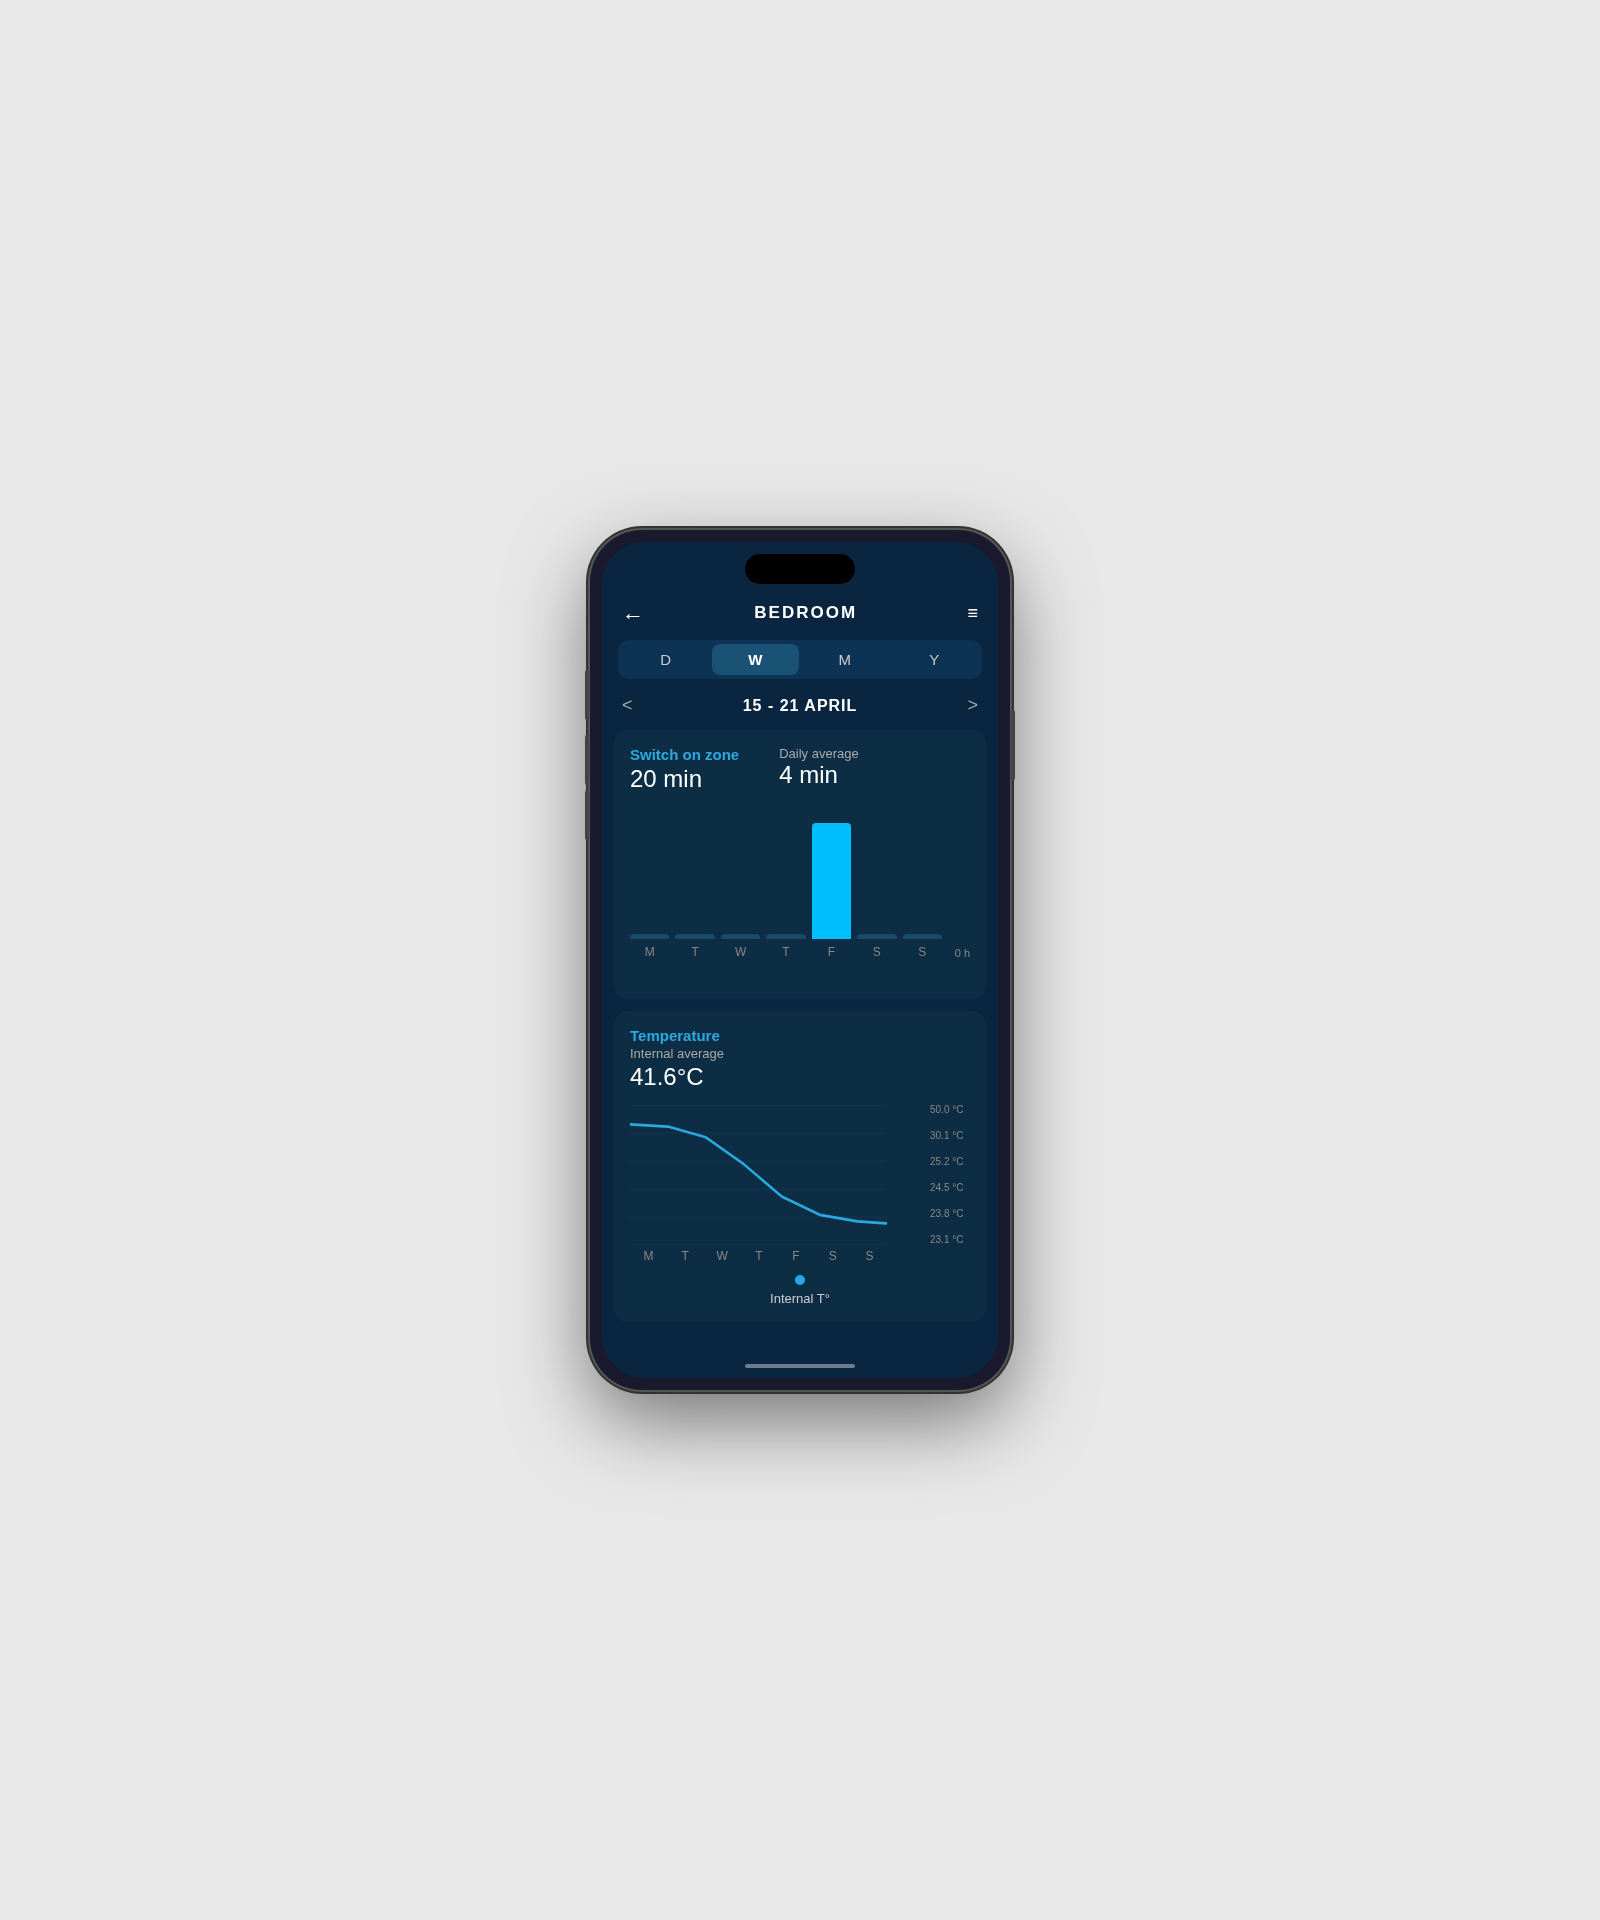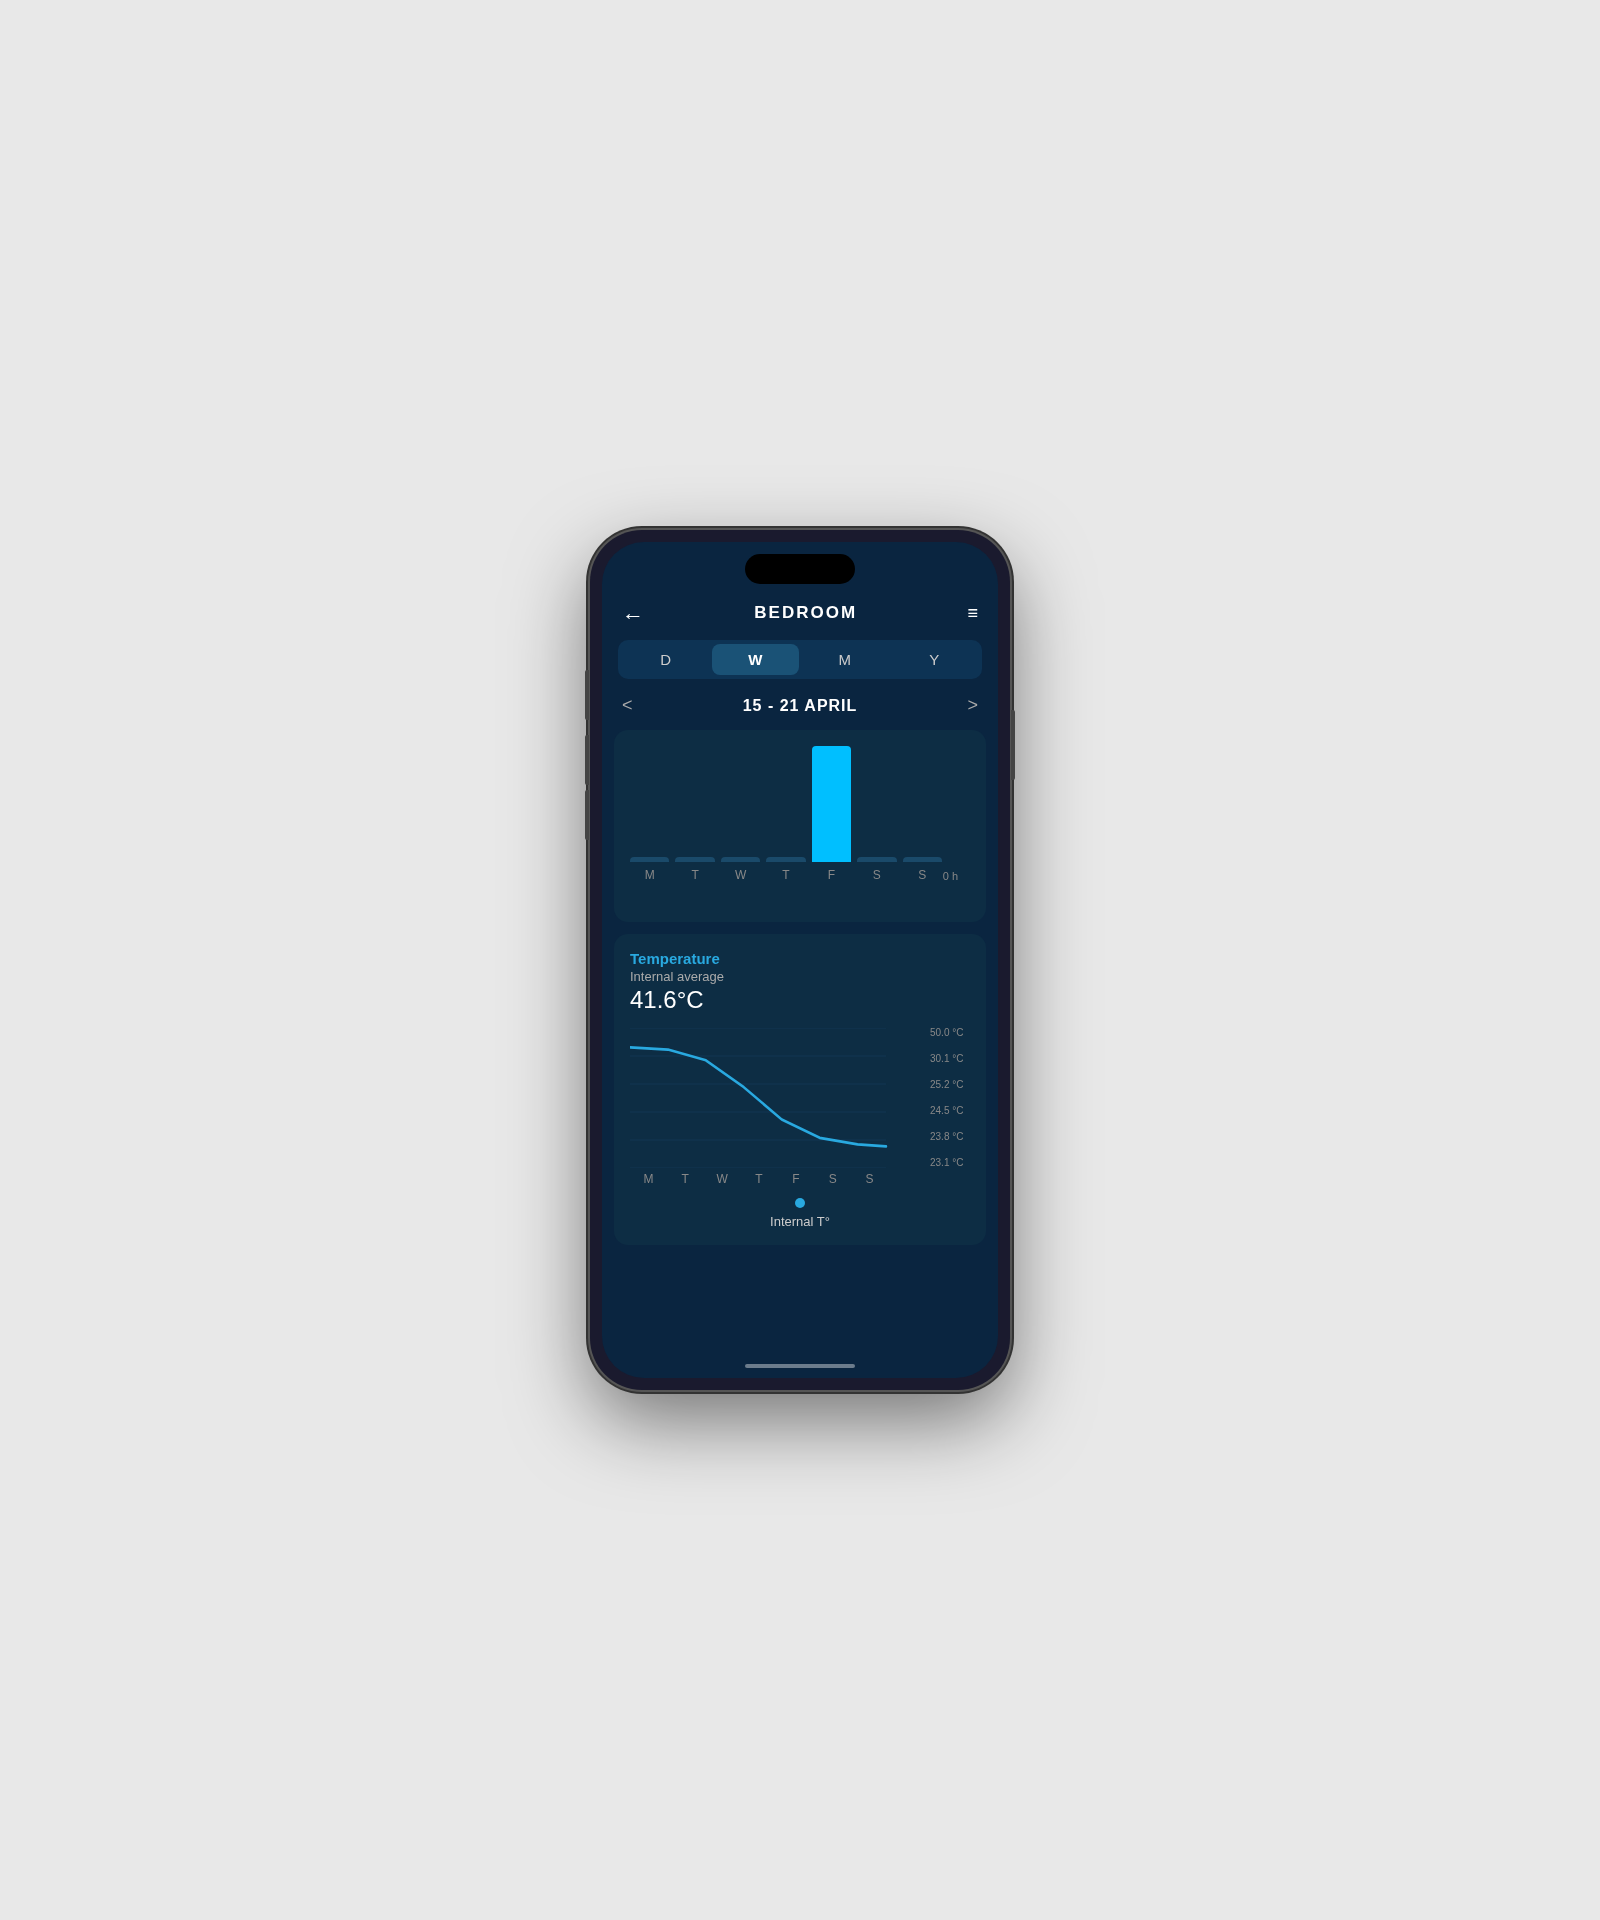--- a/index.html
+++ b/index.html
@@ -208,21 +208,21 @@
       background: #00bfff;
     }
     .bar-label {
       color: #888;
       font-size: 12px;
       margin-top: 6px;
     }
 
     .chart-y-label {
       position: absolute;
-      right: 12px;
+      right: 0;
       color: #888;
       font-size: 11px;
       margin-left: 26px;
     }
 
     
     .temp-label {
       color: #aaa;
       font-size: 13px;
       margin-bottom: 2px;
@@ -321,20 +321,30 @@
         <div class="period-tab">Y</div>
       </div>
 
       <div class="date-nav">
         <span class="nav-arrow">&lt;</span>
         <span class="date-label">15 - 21 APRIL</span>
         <span class="nav-arrow">&gt;</span>
       </div>
 
       <div class="card">
+        <div class="stats-row">
+          <div class="stat-block">
+            <div class="card-title-blue">Switch on zone</div>
+            <div class="card-subtitle">20 min</div>
+          </div>
+          <div class="stat-block">
+            <div class="stat-label">Daily average</div>
+            <div class="stat-value">4 min</div>
+          </div>
+        </div>
 
         <div class="bar-chart">
           <span class="chart-y-label" style="bottom: 24px;">0 h</span>
 
           <div class="bar-wrap">
             <div class="bar" style="height: 5px;"></div>
             <span class="bar-label">M</span>
           </div>
           <div class="bar-wrap">
             <div class="bar" style="height: 5px;"></div>

